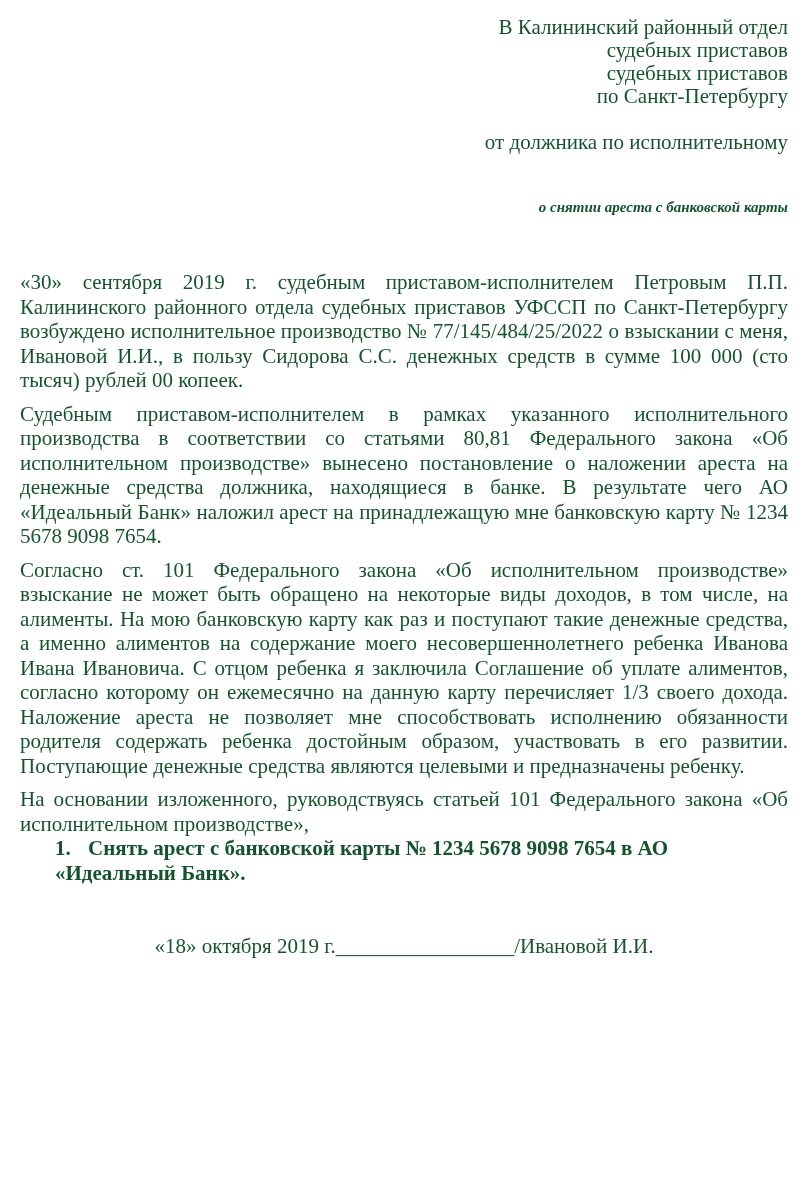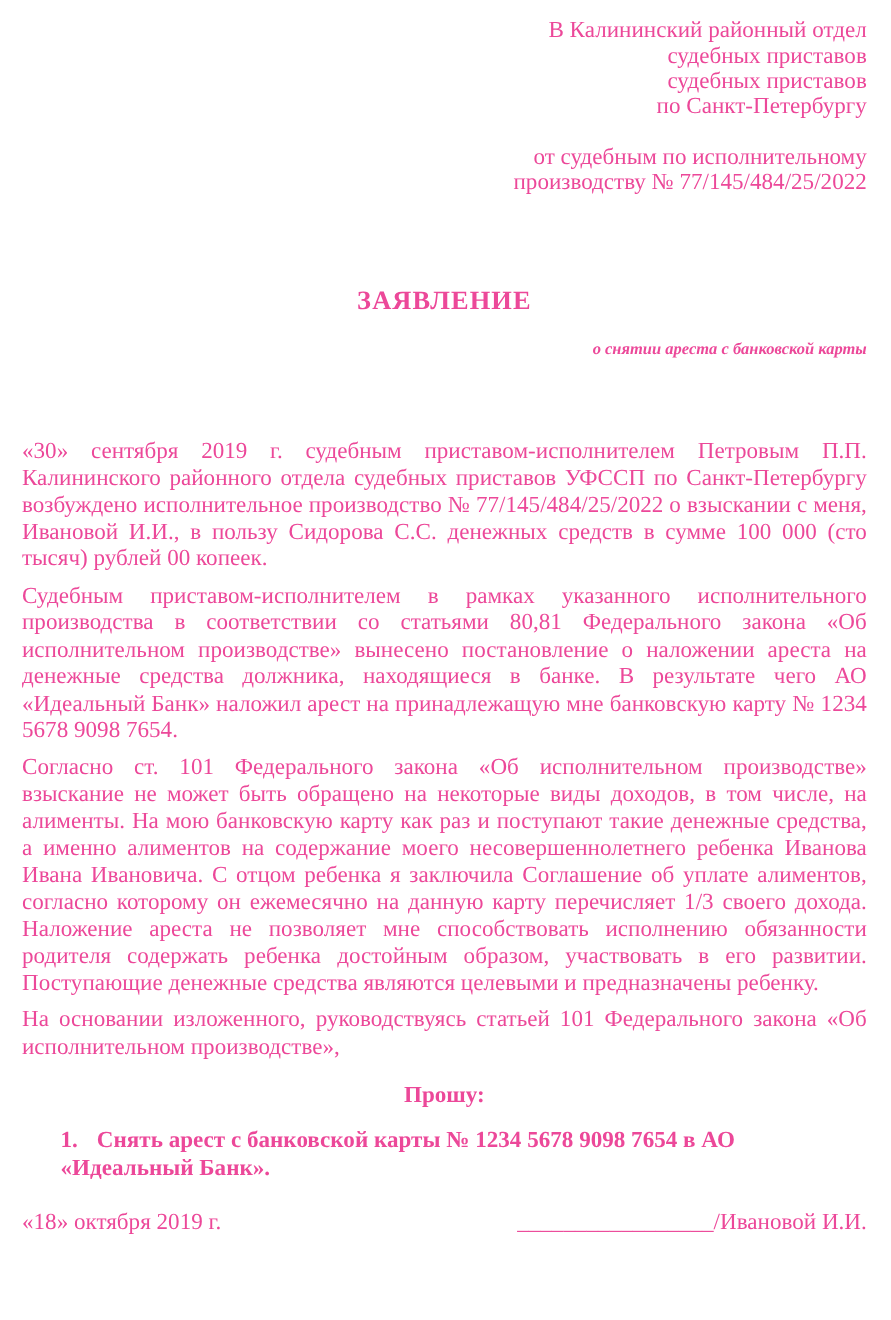--- a/index.html
+++ b/index.html
@@ -6,21 +6,21 @@
     margin: 0;
     padding: 0;
     background: #ffffff;
   }
   .page {
     width: 810px;
     height: 1200px;
     box-sizing: border-box;
     padding: 16px 22px 20px 20px;
     background: #ffffff;
-    color: #ec4899;
+    color: #14532d;
     font-family: "Liberation Serif", "DejaVu Serif", serif;
     font-size: 21px;
     overflow: hidden;
   }
 
   
   .header-block {
     text-align: right;
     line-height: 23px;
   }
@@ -41,21 +41,21 @@
     margin: 18px 0 0 0;
     text-align: right;
     font-size: 15px;
     font-weight: bold;
     line-height: 24px;
     font-style: italic;
   }
 
   
   .body-block {
-    margin-top: 67px;
+    margin-top: 51px;
     line-height: 24.5px;
   }
   .body-block p {
     margin: 0 0 9px 0;
     text-align: justify;
   }
   .body-block p:last-child { margin-bottom: 0; }
 
   
   .request-heading {
@@ -70,60 +70,57 @@
     line-height: 25px;
     font-weight: bold;
   }
   .request-item .req-num {
     display: inline-block;
     width: 33px;
   }
 
   
   .signature-row {
-    margin-top: 24px;
+    margin-top: 48px;
     display: flex;
-    justify-content: space-between;
+    justify-content: center;
     align-items: baseline;
     line-height: 25px;
   }
   .sig-right { white-space: nowrap; }
   .sig-line { letter-spacing: 0; }
 </style>
 </head>
 <body>
 
 <div class="page">
 
   <div class="header-block">
     <div class="header-group">
       <div class="header-line">В Калининский районный отдел</div>
       <div class="header-line">судебных приставов</div>
       <div class="header-line">судебных приставов</div>
       <div class="header-line">по Санкт-Петербургу</div>
     </div>
     <div class="header-gap"></div>
     <div class="header-group">
-      <div class="header-line">от судебным по исполнительному</div>
-      <div class="header-line">производству № 77/145/484/25/2022</div>
+      <div class="header-line">от должника по исполнительному</div>
     </div>
     <div class="header-gap"></div>
   </div>
 
-  <h1 class="doc-title">ЗАЯВЛЕНИЕ</h1>
   <h2 class="doc-subtitle">о снятии ареста с банковской карты</h2>
 
   <div class="body-block">
     <p>«30» сентября 2019 г. судебным приставом-исполнителем Петровым П.П. Калининского районного отдела судебных приставов УФССП по Санкт-Петербургу возбуждено исполнительное производство № 77/145/484/25/2022 о взыскании с меня, Ивановой И.И., в пользу Сидорова С.С. денежных средств в сумме 100 000 (сто тысяч) рублей 00 копеек.</p>
     <p>Судебным приставом-исполнителем в рамках указанного исполнительного производства в соответствии со статьями 80,81 Федерального закона «Об исполнительном производстве» вынесено постановление о наложении ареста на денежные средства должника, находящиеся в банке. В результате чего АО «Идеальный Банк» наложил арест на принадлежащую мне банковскую карту № 1234 5678 9098 7654.</p>
     <p>Согласно ст. 101 Федерального закона «Об исполнительном производстве» взыскание не может быть обращено на некоторые виды доходов, в том числе, на алименты. На мою банковскую карту как раз и поступают такие денежные средства, а именно алиментов на содержание моего несовершеннолетнего ребенка Иванова Ивана Ивановича. С отцом ребенка я заключила Соглашение об уплате алиментов, согласно которому он ежемесячно на данную карту перечисляет 1/3 своего дохода. Наложение ареста не позволяет мне способствовать исполнению обязанности родителя содержать ребенка достойным образом, участвовать в его развитии. Поступающие денежные средства являются целевыми и предназначены ребенку.</p>
     <p>На основании изложенного, руководствуясь статьей 101 Федерального закона «Об исполнительном производстве»,</p>
   </div>
 
-  <div class="request-heading">Прошу:</div>
 
   <div class="request-item">
     <span class="req-num">1.</span><span>Снять арест с банковской карты № 1234 5678 9098 7654 в АО «Идеальный Банк».</span>
   </div>
 
   <div class="signature-row">
     <span>«18» октября 2019 г.</span>
     <span class="sig-right"><span class="sig-line">_________________</span><span>/Ивановой И.И.</span></span>
   </div>
 

